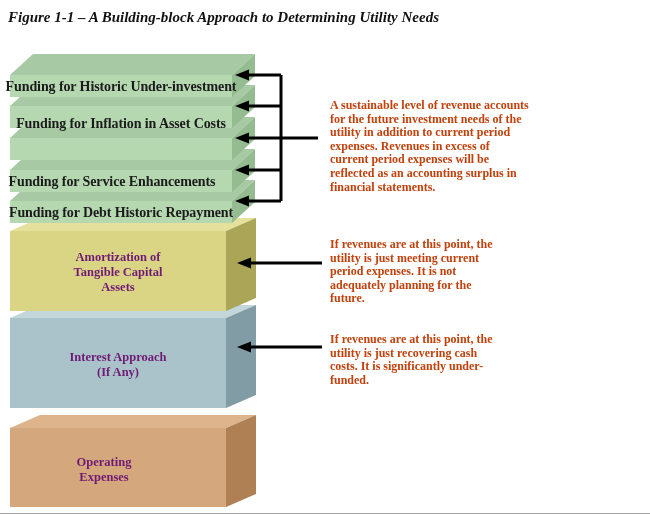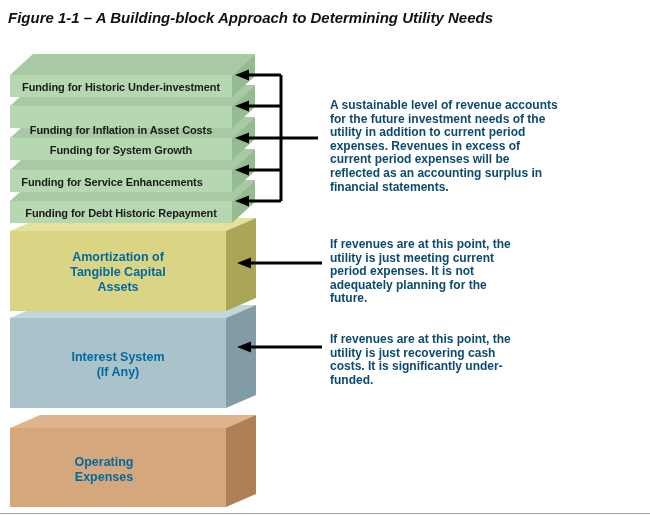--- a/index.html
+++ b/index.html
@@ -1,44 +1,44 @@
 <!DOCTYPE html>
 <html><head>
 <meta charset="utf-8">
 <style>
   html,body{margin:0;padding:0;background:#ffffff;}
   .canvas{
     position:relative;
     width:650px;height:516px;
     background:#ffffff;
     overflow:hidden;
-    font-family:Liberation Sans, sans-serif;
+    font-family:Liberation Serif, serif;
   }
   .title{
     position:absolute;left:8px;top:9px;
     font-size:15px;font-weight:bold;font-style:italic;
     color:#111;letter-spacing:0px;white-space:nowrap;
   }
   svg.diagram{position:absolute;left:0;top:0;}
   .block-label{
     position:absolute;
     transform:translate(-50%,-50%);
-    font-size:11px;font-weight:bold;color:#1b1b1b;
+    font-size:14px;font-weight:bold;color:#1b1b1b;
     white-space:nowrap;text-align:left;letter-spacing:-0.1px;
   }
   .block-label-multi{
     position:absolute;
     transform:translate(-50%,-50%);
-    font-size:12.5px;font-weight:bold;color:#0369a1;
+    font-size:12.5px;font-weight:bold;color:#701a75;
     white-space:pre-line;text-align:center;line-height:15px;
   }
   .annotation{
     position:absolute;
     width:315px;
-    font-size:12px;font-weight:bold;color:#0c4a6e;
+    font-size:12px;font-weight:bold;color:#c2410c;
     white-space:pre-line;line-height:13.6px;
   }
   .scan-artifact{
     position:absolute;left:0;top:513px;width:650px;height:1px;
     background:#8f8f8f;opacity:0.8;
   }
 </style>
 </head>
 <body>
 
@@ -117,29 +117,28 @@
       <polygon points="237,263 251,257.5 251,268.5" fill="#000"></polygon>
     </g>
 
     <g>
       <path d="M250,347 L322,347" stroke="#000" stroke-width="3" fill="none"></path>
       <polygon points="237,347 251,341.5 251,352.5" fill="#000"></polygon>
     </g>
   </svg>
 
   <div class="block-label" style="left:121px;top:87px">Funding for Historic Under-investment</div>
-  <div class="block-label" style="left:121px;top:130px">Funding for Inflation in Asset Costs</div>
-  <div class="block-label" style="left:121px;top:150px">Funding for System Growth</div>
+  <div class="block-label" style="left:121px;top:124px">Funding for Inflation in Asset Costs</div>
   <div class="block-label" style="left:112px;top:182px">Funding for Service Enhancements</div>
   <div class="block-label" style="left:121px;top:213px">Funding for Debt Historic Repayment</div>
 
   <div class="block-label-multi" style="left:118px;top:272px">Amortization of
 Tangible Capital
 Assets</div>
-  <div class="block-label-multi" style="left:118px;top:365px">Interest System
+  <div class="block-label-multi" style="left:118px;top:365px">Interest Approach
 (If Any)</div>
   <div class="block-label-multi" style="left:104px;top:470px">Operating
 Expenses</div>
 
   <div class="annotation" style="left:330px;top:99px">A sustainable level of revenue accounts
 for the future investment needs of the
 utility in addition to current period
 expenses.  Revenues in excess of
 current period expenses will be
 reflected as an accounting surplus in

